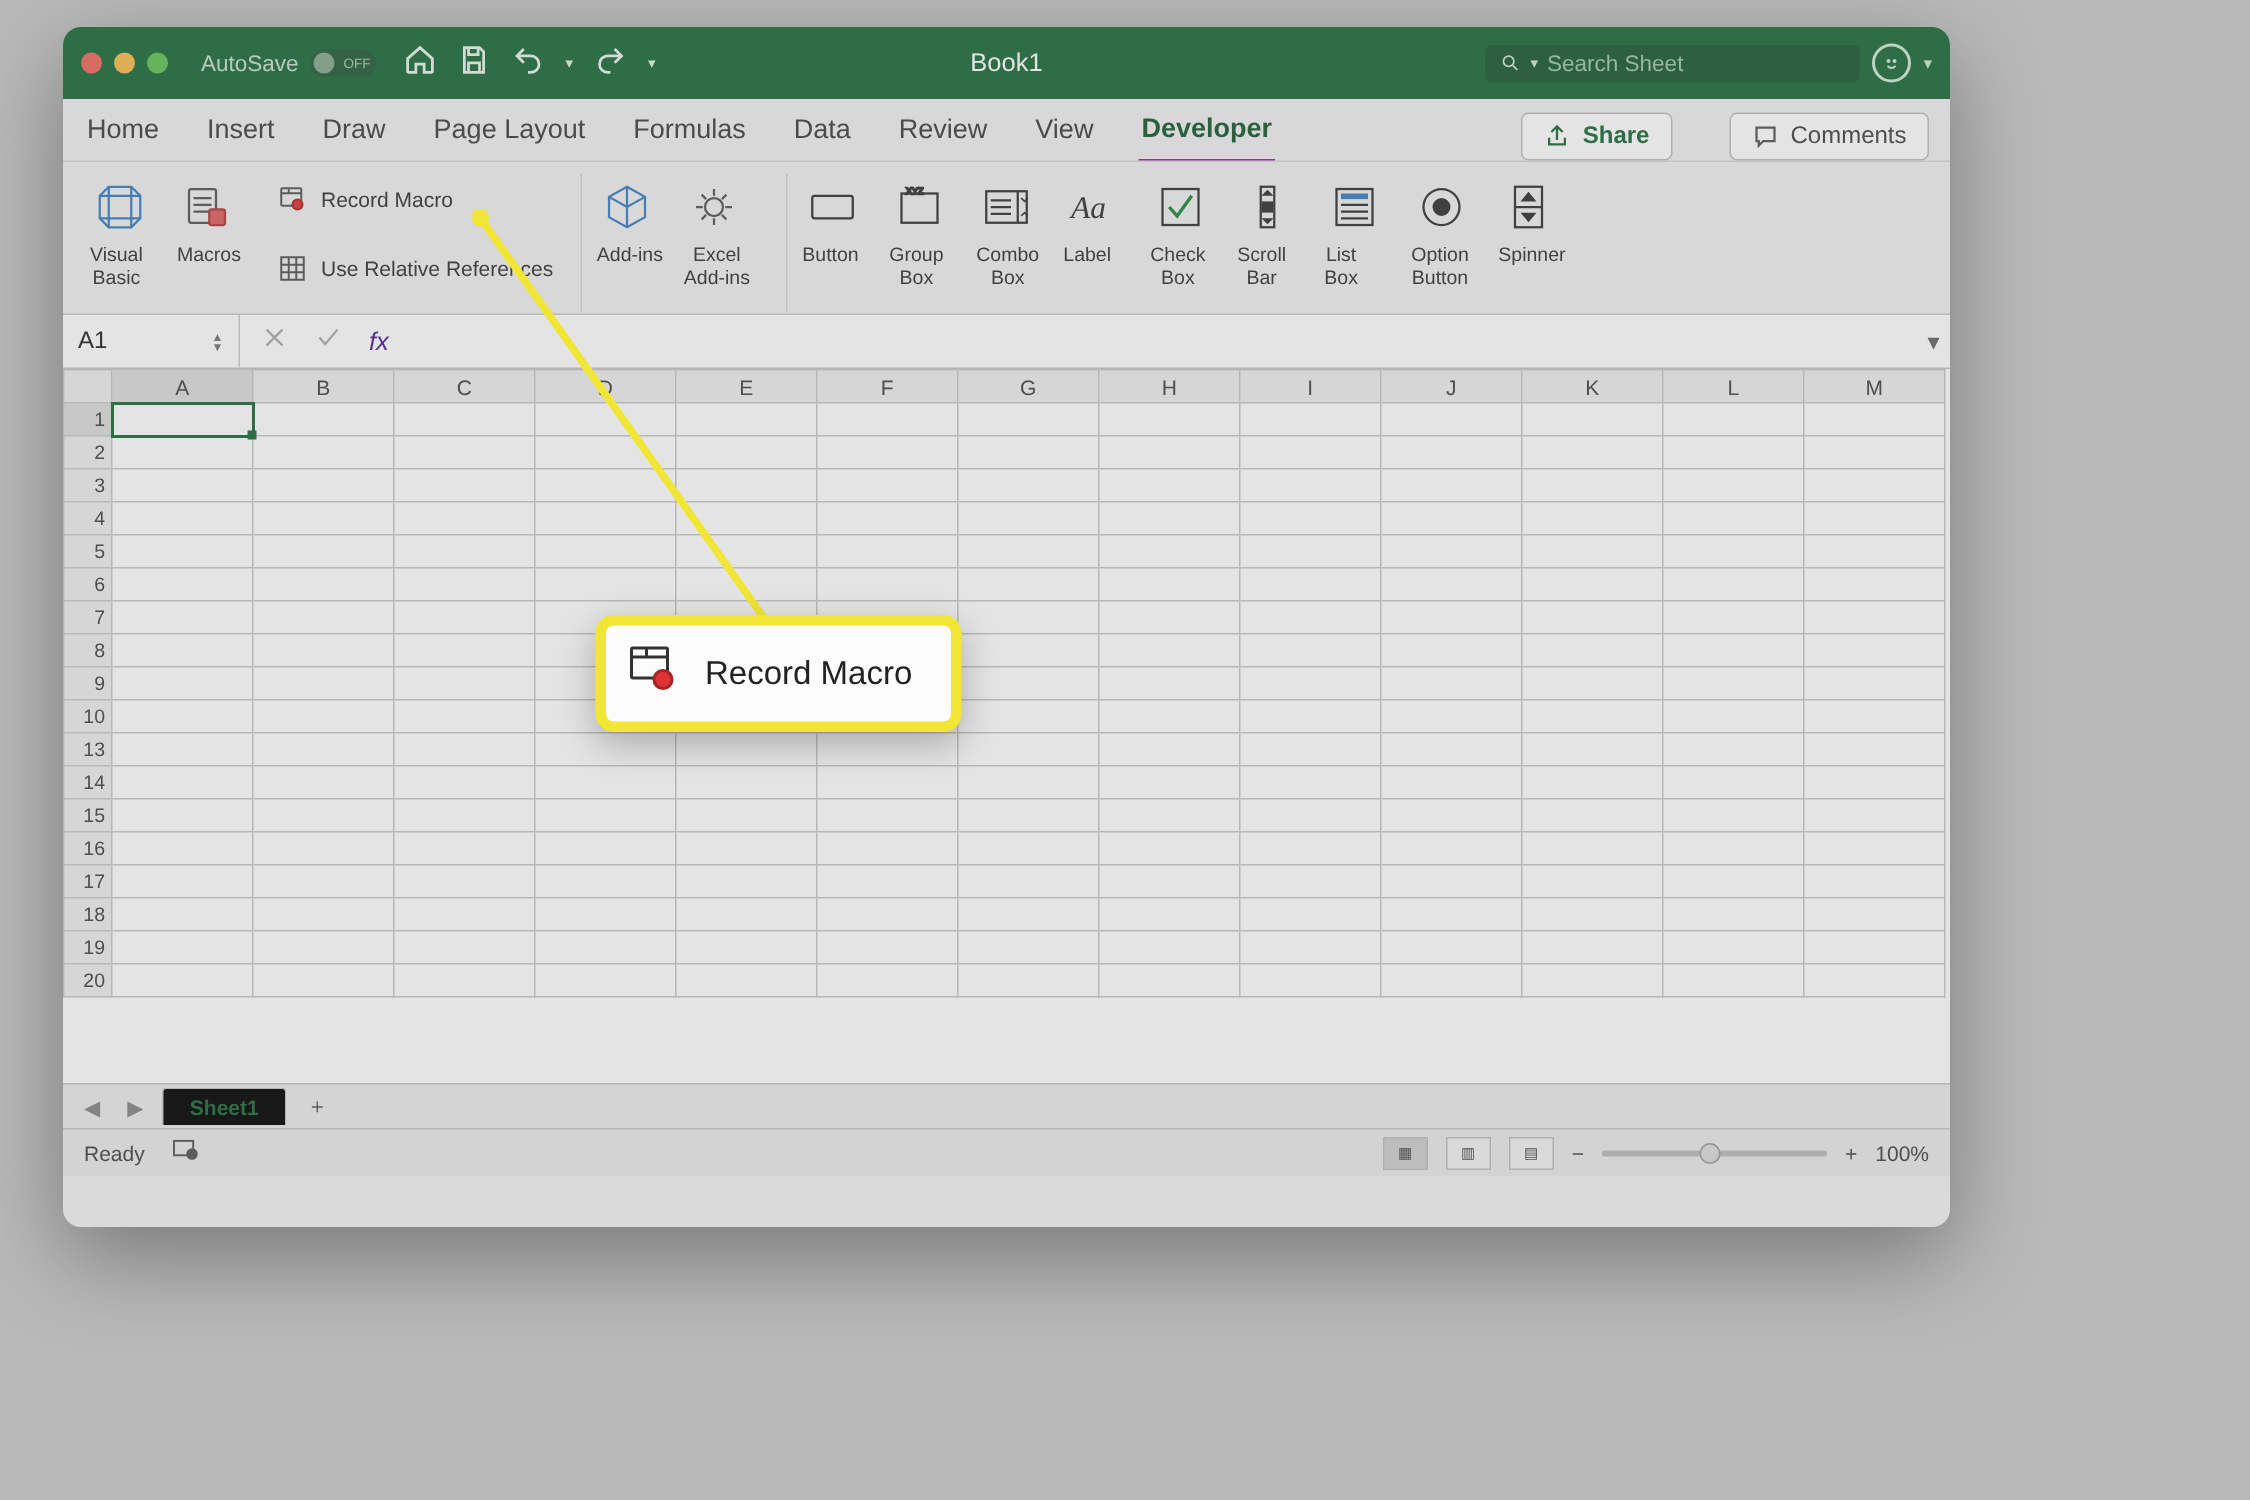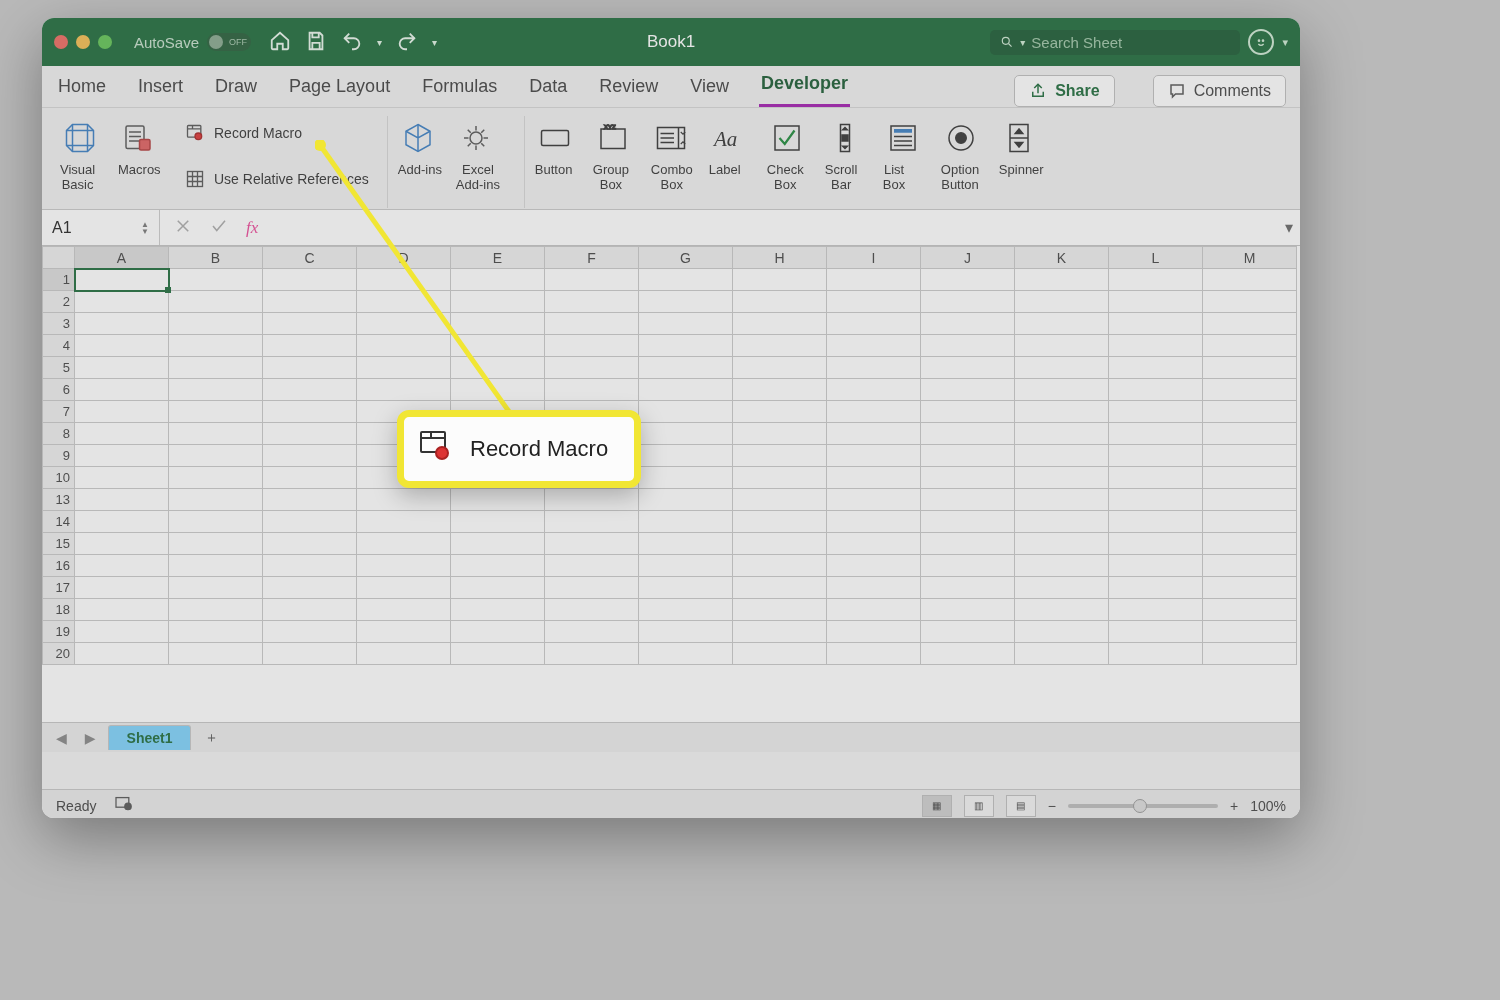--- a/index.html
+++ b/index.html
@@ -45,21 +45,21 @@
                color:#c1ddc6;}
   .searchwrap input{ background:transparent; border:none; outline:none;
                color:#fef9c3; font-size:15px; width:100%;}
   .searchwrap input::placeholder{ color:#9fc6a8;}
   .smile{ width:26px; height:26px; border:2px solid #cfe9d4; border-radius:50%;
           display:inline-flex; align-items:center; justify-content:center; color:#cfe9d4; font-size:12px;}
   
   .tabrow{ height:42px; background:#f1f1f1; border-bottom:1px solid #d6d6d6;
            display:flex; align-items:flex-end; padding:0 14px; gap:28px;}
   .rtab{ font-size:18px; color:#404040; padding:10px 2px; cursor:pointer;}
-  .rtab.active{ color:#185a31; font-weight:700; border-bottom:3px solid #a21caf;}
+  .rtab.active{ color:#185a31; font-weight:700; border-bottom:1px solid #a21caf;}
   .tabspacer{flex:1;}
   .pillbtn{ display:flex; align-items:center; gap:8px; border:1px solid #bfbfbf;
             background:#fff; padding:6px 14px; border-radius:5px; font-size:16px;
             color:#1d6b3a; font-weight:600;}
   .pillbtn.gray{ color:#444; font-weight:500;}
   .pillbtn svg{width:18px;height:18px;}
   
   .ribbon{ height:102px; background:#f1f1f1; border-bottom:1px solid #c9c9c9;
            display:flex; align-items:flex-start; padding:8px 8px 0 8px;}
   .rgroup{ display:flex; border-right:1px solid #d6d6d6; padding:0 10px; height:92px;}
@@ -76,48 +76,48 @@
   .vstack{display:flex;flex-direction:column; gap:16px; padding:2px 4px;}
   
   .fbar{ height:36px; background:#fff; border-bottom:1px solid #c4c4c4;
          display:flex; align-items:center;}
   .namebox{ width:118px; height:100%; border-right:1px solid #ccc;
             display:flex; align-items:center; padding:0 10px; font-size:16px; color:#222;
             justify-content:space-between;}
   .spin{display:flex;flex-direction:column; font-size:8px; color:#777; line-height:7px;}
   .fops{ display:flex; align-items:center; gap:18px; padding:0 14px; color:#999;}
   .fops svg{width:18px;height:18px;}
-  .fx{ font-style:italic; color:#ec4899; font-size:17px;font-family:Liberation Serif, serif;}
+  .fx{ font-style:italic; color:#4c1d95; font-size:17px;}
   .fin{ flex:1;}
   .fexpand{ width:22px; text-align:center; color:#666;}
   
   .gridwrap{ position:relative; height:476px; overflow:hidden; background:#fff;}
   .grid{ border-collapse:collapse; table-layout:fixed;}
   .grid th, .grid td{ border:1px solid #c8c8c8; }
   .grid thead th{ background:#eee; height:22px; font-weight:400; font-size:14px;
                   color:#444;}
   .grid tbody th{ background:#eee; width:32px; font-weight:400; font-size:13px;
                   color:#444; text-align:right; padding-right:4px;}
   .grid td{ height:22px; width:94px; background:#fff;}
   .corner{ width:32px; background:#eee;}
   td.sel{ outline:2px solid #1d6b3a; outline-offset:-1px; position:relative;}
   td.sel::after{ content:""; position:absolute; right:-3px; bottom:-3px;
                  width:6px; height:6px; background:#1d6b3a;}
   thead th.selcol, tbody th.selrow{ background:#dcdcdc;}
   
   .sheetbar{ height:30px; background:#ececec; border-top:1px solid #c6c6c6;
              display:flex; align-items:center; padding:0 8px; gap:6px; font-size:14px;}
   .navbtn{ color:#888; padding:0 6px;}
-  .sheet-tab{ background:#7dd3fc; padding:4px 18px; border:1px solid #c6c6c6;
+  .sheet-tab{ background:#000000; padding:4px 18px; border:1px solid #c6c6c6;
               border-bottom:none; color:#1d6b3a; font-weight:600; border-radius:3px 3px 0 0;}
   .addsheet{ width:28px; height:22px; display:flex; align-items:center;
              justify-content:center; color:#555; border:1px solid transparent;}
   
   .statusbar{ height:32px; background:#eaeaea; border-top:1px solid #c6c6c6;
-              display:flex; align-items:center; padding:0 14px; font-size:14px; color:#444;margin-top:37px;}
+              display:flex; align-items:center; padding:0 14px; font-size:14px; color:#444;}
   .statusbar .right{ margin-left:auto; display:flex; align-items:center; gap:12px;}
   .viewbtn{ width:30px; height:22px; border:1px solid #bfbfbf; display:flex;
             align-items:center; justify-content:center; font-size:10px; background:#f3f3f3;}
   .viewbtn.on{ background:#cfcfcf;}
   .slider{ width:150px; height:4px; background:#bcbcbc; position:relative; border-radius:2px;}
   .slider::after{content:""; position:absolute; width:12px; height:12px; background:#ddd;
                  border:1px solid #999; border-radius:50%; top:-5px; left:65px;}
   
   .callout{ position:absolute; z-index:30; left:397px; top:410px;
             background:#fcfcfc; border:7px solid #f1e634; border-radius:12px;

